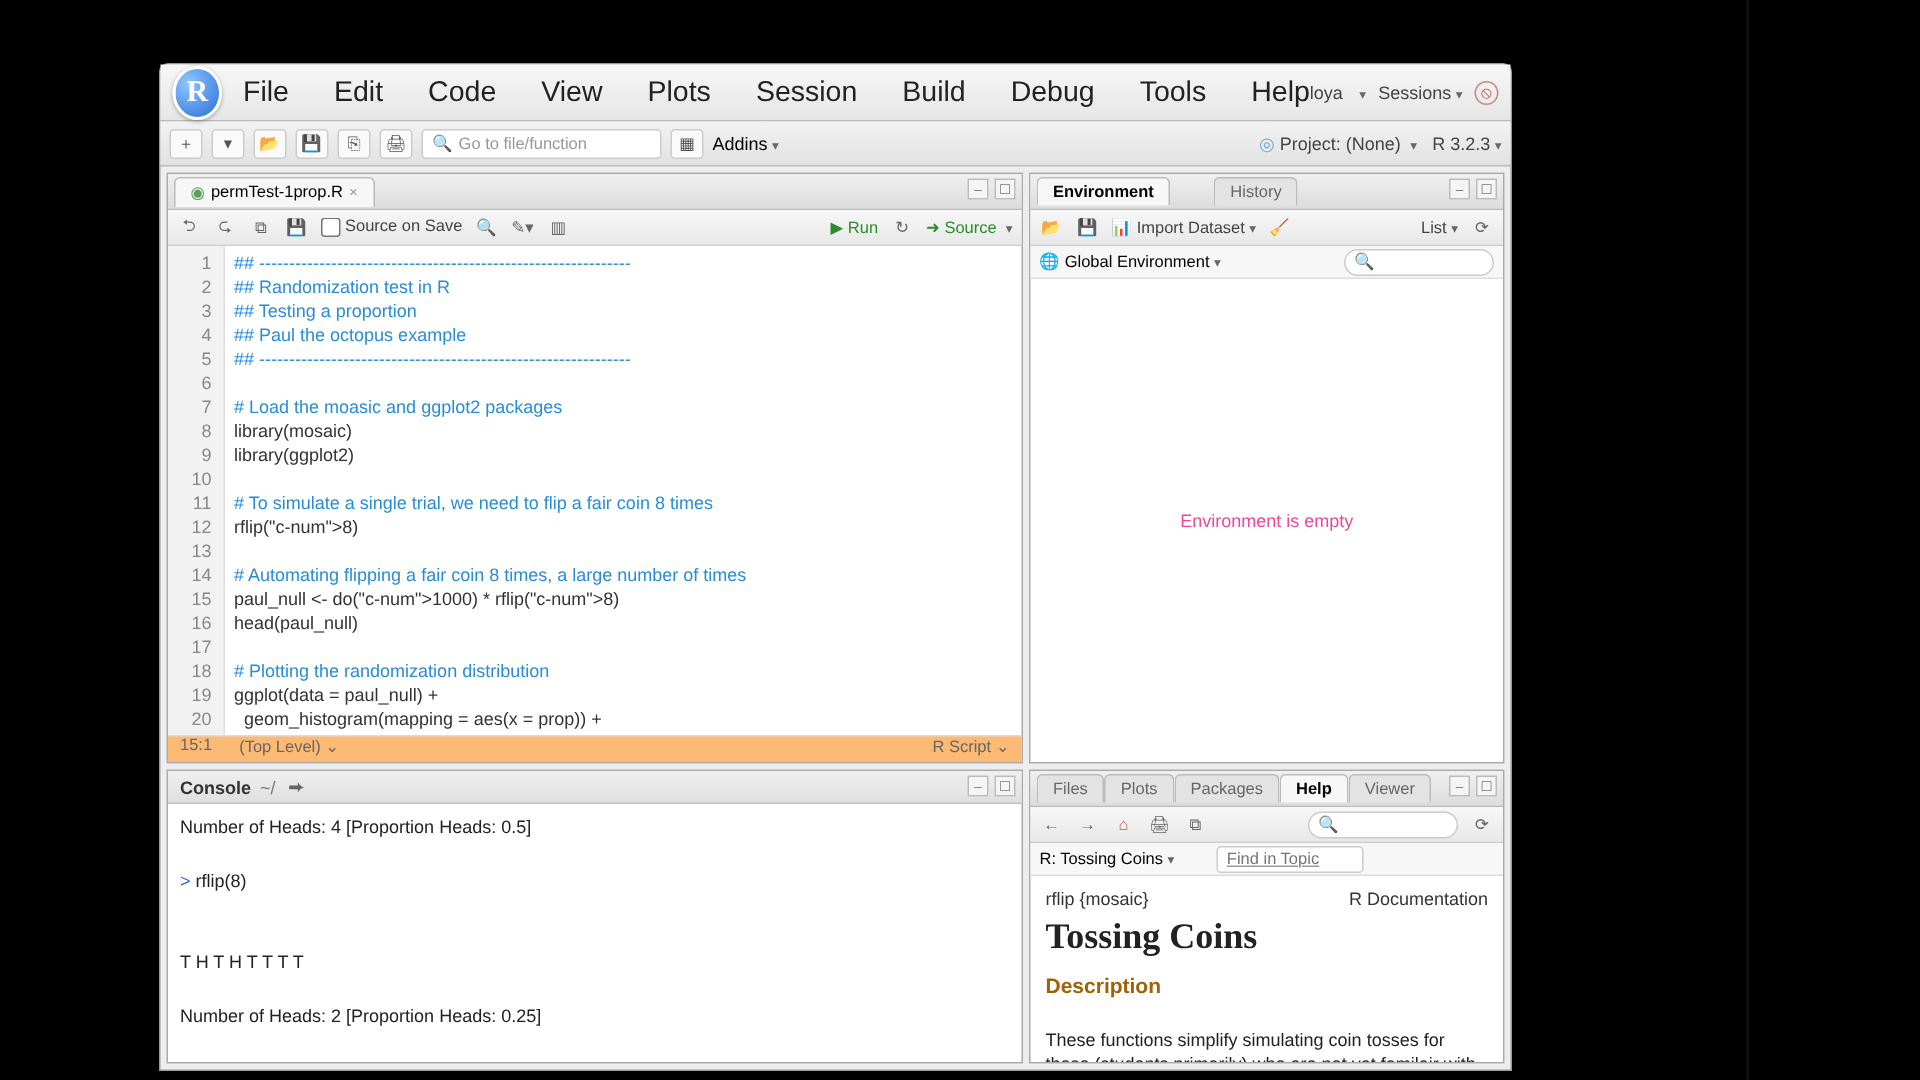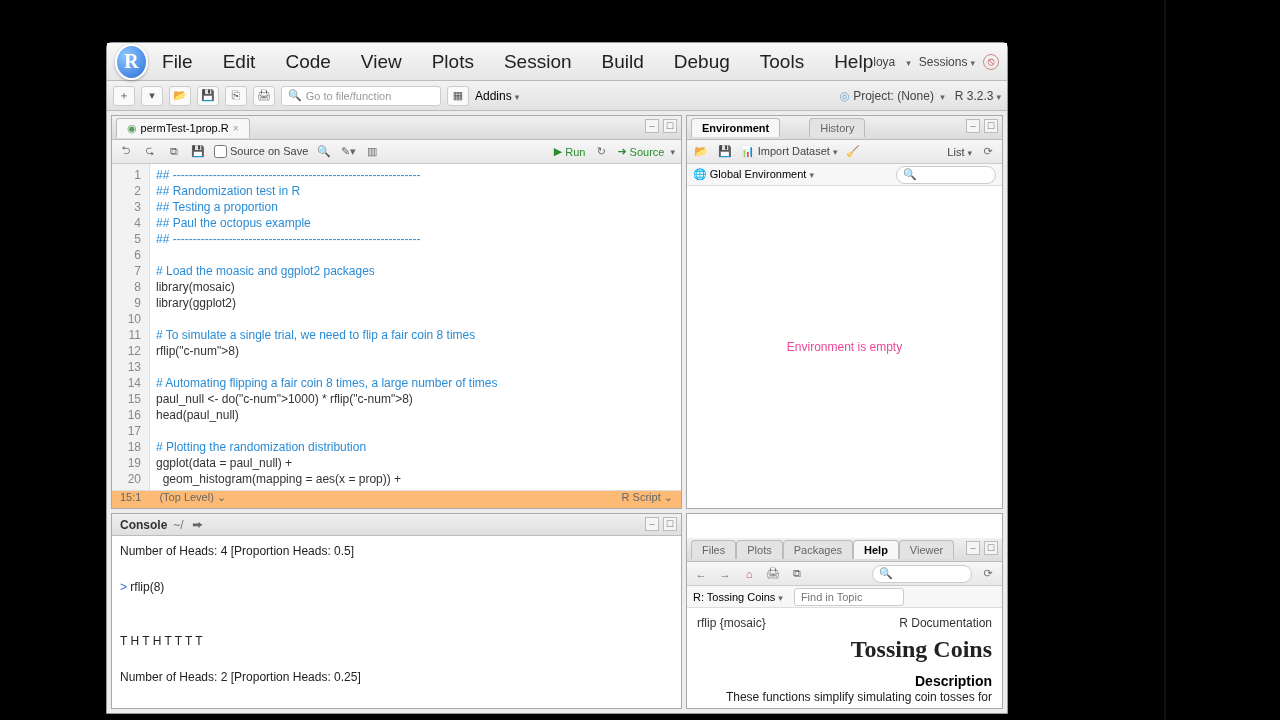--- a/index.html
+++ b/index.html
@@ -33,23 +33,23 @@
 .c-comment{color:#2a8cd6;}
 .c-str{color:#2a9d2a;}
 .status{height:18px;background:#fdba74;border-top:1px solid #ddd;font-size:11px;color:#666;display:flex;align-items:flex-start;padding:0 8px;}
 .status .right{margin-left:auto;}
 .console-head{height:22px;background:linear-gradient(#f0f0f0,#dfdfdf);border-bottom:1px solid #bbb;display:flex;align-items:center;padding:0 8px;font-size:12px;color:#333;gap:6px;}
 .console-body{flex:1;font-family:Menlo,Consolas,monospace;font-size:12px;padding:6px 8px;color:#222;line-height:18px;white-space:pre-wrap;overflow:hidden;}
 .prompt{color:#3a6cd8;}
 .env-empty{flex:1;display:flex;align-items:center;justify-content:center;color:#ec4899;font-size:12px;}
 .env-sub{height:22px;background:#f7f7f7;border-bottom:1px solid #ddd;display:flex;align-items:center;padding:0 6px;gap:6px;font-size:11px;}
 .searchbox{height:18px;border:1px solid #ccc;border-radius:10px;background:#fff;padding:0 18px 0 6px;font-size:11px;color:#999;width:100px;position:relative;display:flex;align-items:center;}
-.help-body{flex:1;padding:8px 10px;overflow:hidden;font-size:12px;color:#222;text-align:right;}
+.help-body{flex:1;padding:8px 10px;overflow:hidden;font-size:12px;color:#222;}
 .help-body h1{font:bold 24px Georgia;margin:6px 0 10px;}
-.help-body h2{font:bold 14px Arial;margin:10px 0 0;color:#000000;}
+.help-body h2{font:bold 14px Arial;margin:10px 0 20px;color:#a16207;}
 .help-head{display:flex;justify-content:space-between;font-size:12px;color:#333;margin-bottom:6px;}
 .pane-icons{position:absolute;right:4px;top:3px;display:flex;gap:4px;}
 .pane-icons span{width:14px;height:14px;border:1px solid #bbb;background:#f5f5f5;font-size:9px;display:flex;align-items:center;justify-content:center;color:#777;}
 .vline{position:absolute;right:114px;top:0;bottom:0;width:2px;background:rgba(255,255,255,0.06);}
 .dropdown-caret::after{content:"▾";font-size:9px;margin-left:3px;color:#666;}
 </style>
 </head>
 <body>
 
 <div class="vline"></div>
@@ -199,21 +199,21 @@
         <span class="mini-icon">⮕</span>
         <div class="pane-icons">
           <span>–</span>
           <span>☐</span>
         </div>
       </div>
       <div class="console-body" id="console"><div>Number of Heads: 4 [Proportion Heads: 0.5]</div><div>&nbsp;</div><div><span class="prompt">&gt; </span>rflip(8)</div><div>&nbsp;</div><div>&nbsp;</div><div>T H T H T T T T</div><div>&nbsp;</div><div>Number of Heads: 2 [Proportion Heads: 0.25]</div><div>&nbsp;</div></div>
     </div>
 
     <div class="pane help-pane">
-      <div class="tabbar" style="position:relative;margin-top:24px;">
+      <div class="tabbar" style="position:relative;">
         <div class="tab inactive">Files</div>
         <div class="tab inactive">Plots</div>
         <div class="tab inactive">Packages</div>
         <div class="tab">
             <b>Help</b>
           </div>
         <div class="tab inactive">Viewer</div>
         <div class="pane-icons">
           <span>–</span>
           <span>☐</span>
@@ -223,21 +223,21 @@
         <span class="mini-icon">←</span>
         <span class="mini-icon">→</span>
         <span class="mini-icon" style="color:#c55;">⌂</span>
         <span class="mini-icon">🖨</span>
         <span class="mini-icon">⧉</span>
         <div style="margin-left:auto;" class="searchbox">🔍</div>
         <span class="mini-icon">⟳</span>
       </div>
       <div class="env-sub">
         <span class="dropdown-caret">R: Tossing Coins</span>
-        <input class="searchbox" style="border-radius: 3px; width: 110px; margin-left: 5px;" placeholder="Find in Topic">
+        <input class="searchbox" style="border-radius: 3px; width: 98px; margin-left: 22px; text-decoration: underline;" placeholder="Find in Topic">
       </div>
       <div class="help-body">
         <div class="help-head">
           <span>rflip {mosaic}</span>
           <span>R Documentation</span>
         </div>
         <h1>Tossing Coins</h1>
         <h2>Description</h2>
         <p style="font-size:12px;line-height:1.35;">These functions simplify simulating coin tosses for those (students primarily) who are not yet familair with the binomial distributions or just like this syntax and verbosity better.</p>
 

